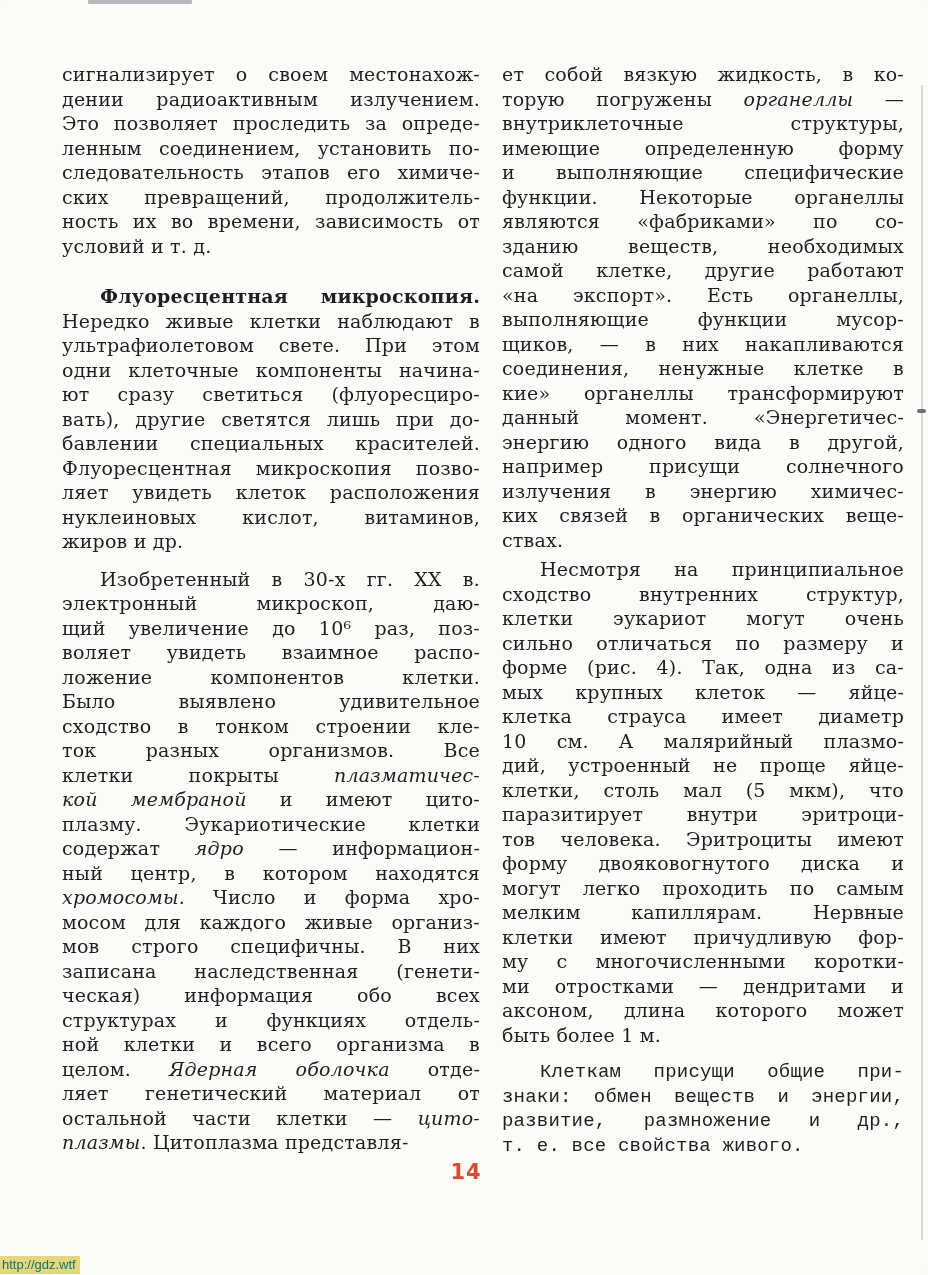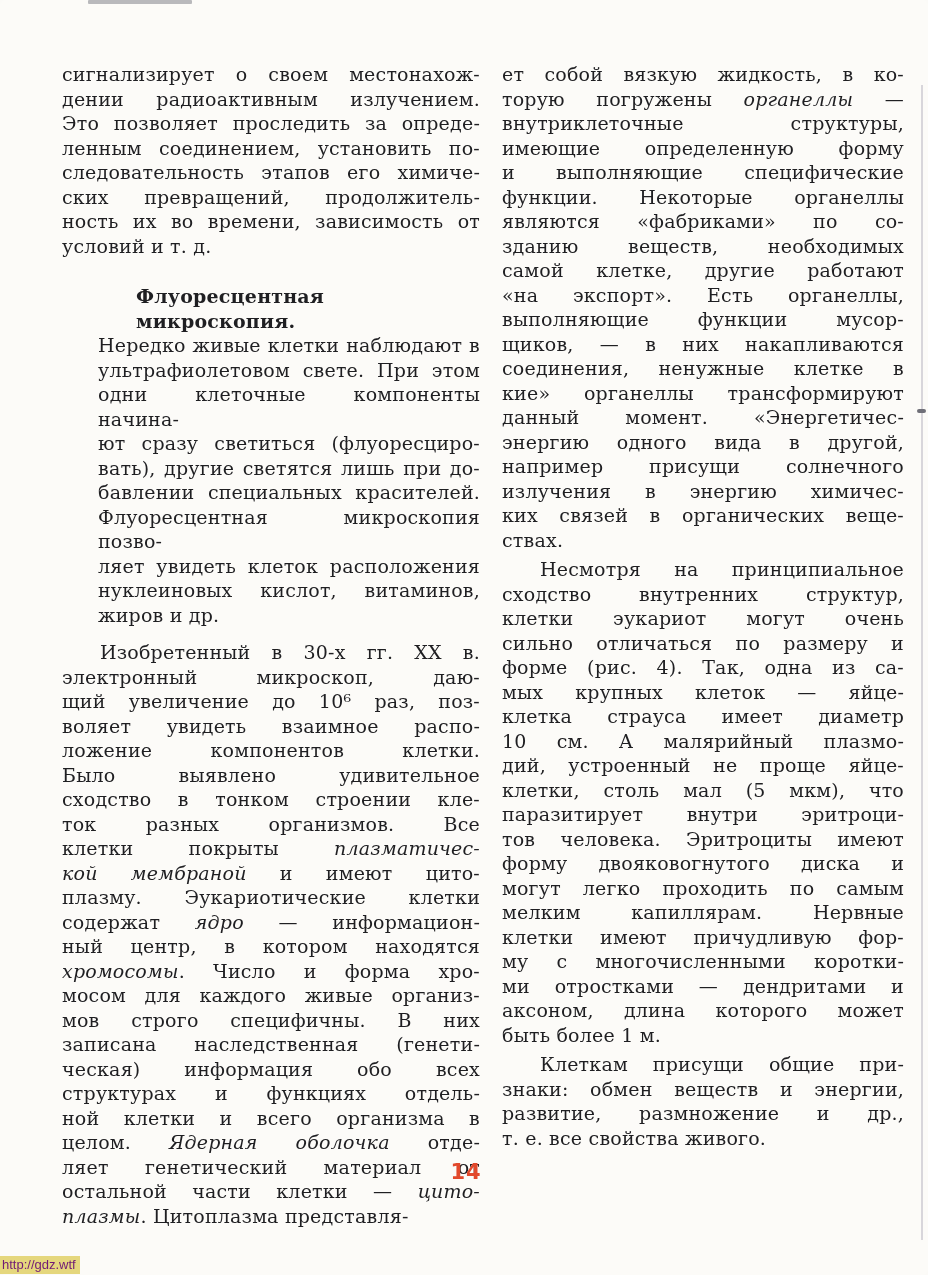--- a/index.html
+++ b/index.html
@@ -27,21 +27,21 @@
   .page-number {
     position:absolute; left:438px; top:1160px; width:56px;
     text-align:center;
     font-family:"DejaVu Sans", sans-serif;
     font-weight:bold; font-size:21px; letter-spacing:1px;
   }
 
   .watermark {
     position:absolute; left:0; top:1256px;
     font-family:"Liberation Sans", sans-serif;
-    font-size:13px; color:#701a75;
+    font-size:13px; color:#0f766e;
     padding:1px 4px 2px 2px;
   }
 
   .scan-bar-top {
     position:absolute; left:88px; top:0; width:104px; height:4px;
     background:#b9b9bc; border-radius:1px;
   }
   .edge-line {
     position:absolute; left:921px; top:85px; width:2px; height:1155px;
     background:#d8d6db;
@@ -61,21 +61,21 @@
       <div class="para">
         <div class="line">сигнализирует о своем местонахож-</div>
         <div class="line">дении радиоактивным излучением.</div>
         <div class="line">Это позволяет проследить за опреде-</div>
         <div class="line">ленным соединением, установить по-</div>
         <div class="line">следовательность этапов его химиче-</div>
         <div class="line">ских превращений, продолжитель-</div>
         <div class="line">ность их во времени, зависимость от</div>
         <div class="line last">условий и т. д.</div>
       </div>
-      <div class="para" style="margin-top: 26px; margin-left: 36px;">
+      <div class="para" style="margin-top: 26px;">
         <div class="line first"><b>Флуоресцентная микроскопия.</b></div>
         <div class="line">Нередко живые клетки наблюдают в</div>
         <div class="line">ультрафиолетовом свете. При этом</div>
         <div class="line">одни клеточные компоненты начина-</div>
         <div class="line">ют сразу светиться (флуоресциро-</div>
         <div class="line">вать), другие светятся лишь при до-</div>
         <div class="line">бавлении специальных красителей.</div>
         <div class="line">Флуоресцентная микроскопия позво-</div>
         <div class="line">ляет увидеть клеток расположения</div>
         <div class="line">нуклеиновых кислот, витаминов,</div>
@@ -146,21 +146,21 @@
         <div class="line">тов человека. Эритроциты имеют</div>
         <div class="line">форму двояковогнутого диска и</div>
         <div class="line">могут легко проходить по самым</div>
         <div class="line">мелким капиллярам. Нервные</div>
         <div class="line">клетки имеют причудливую фор-</div>
         <div class="line">му с многочисленными коротки-</div>
         <div class="line">ми отростками — дендритами и</div>
         <div class="line">аксоном, длина которого может</div>
         <div class="line last">быть более 1 м.</div>
       </div>
-      <div class="para" style="margin-top: 5px;">
+      <div class="para" style="margin-top: 13px; font-family: Liberation Mono, monospace;">
         <div class="line first">Клеткам присущи общие при-</div>
         <div class="line">знаки: обмен веществ и энергии,</div>
         <div class="line">развитие, размножение и др.,</div>
         <div class="line last">т. е. все свойства живого.</div>
       </div>
     </div>
 
   <div class="page-number" style="color: rgb(226, 73, 44);">14</div>
 
   <div class="edge-line"></div>

